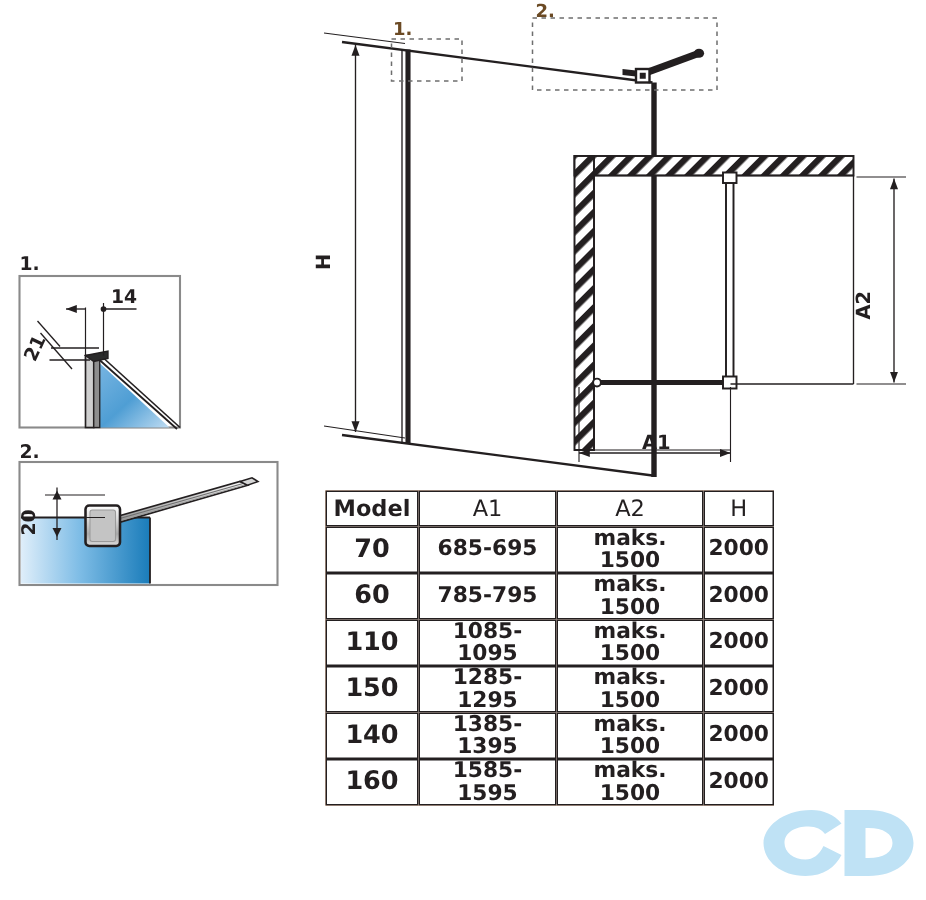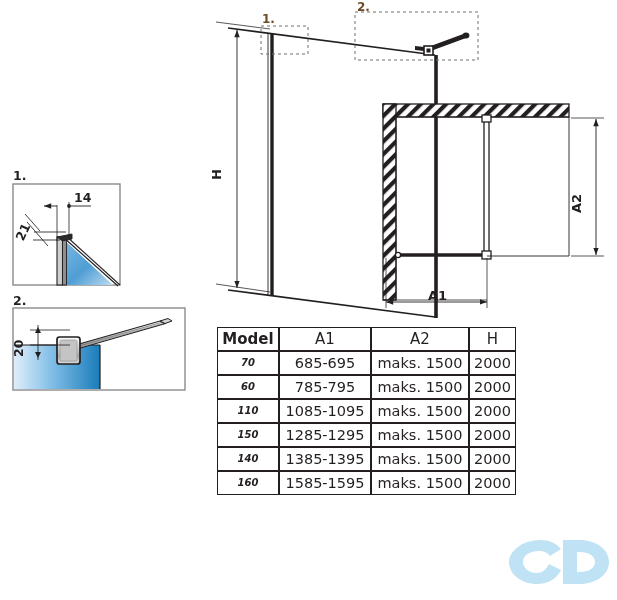--- a/index.html
+++ b/index.html
@@ -31,30 +31,30 @@
     border: 1.6px solid #231f20;
     height: 24px;
     padding: 0 2px;
     text-align: center;
     vertical-align: middle;
     font-size: 14.5px;
     color: #231f20;
     font-family: "DejaVu Sans", sans-serif;
     background: #fff;
     line-height: 1;
+    font-weight: bold;
   }
   #spec-table th {
     font-weight: bold;
     font-size: 15px;
   }
   #spec-table th.hdr-plain { font-weight: normal; font-size: 15px; }
   #spec-table td.model-cell {
     font-weight: bold;
-    font-style: italic;
-    font-size: 10px;
+    font-size: 17px;
     margin-left: 12px;
   }
   .col-model { width: 62px; }
   .col-a1 { width: 92px; }
   .col-a2 { width: 98px; }
   .col-h  { width: 47px; }
 
   
   #watermark {
     position: absolute;

